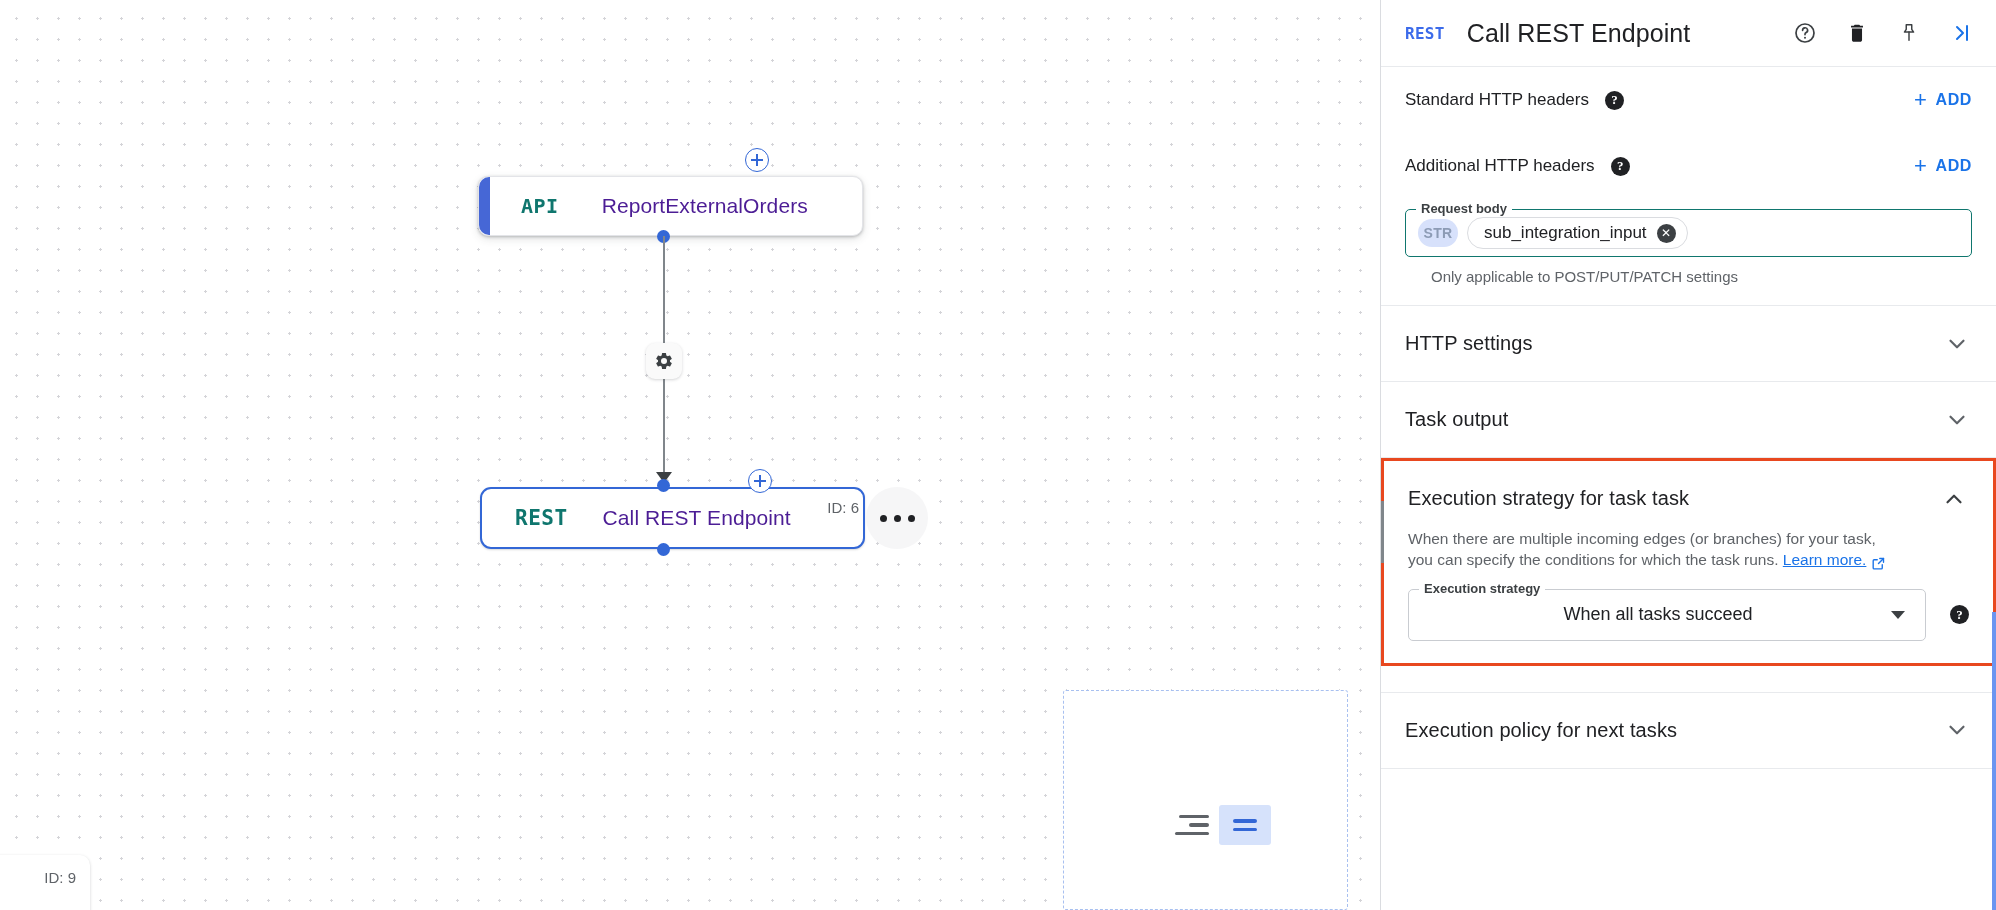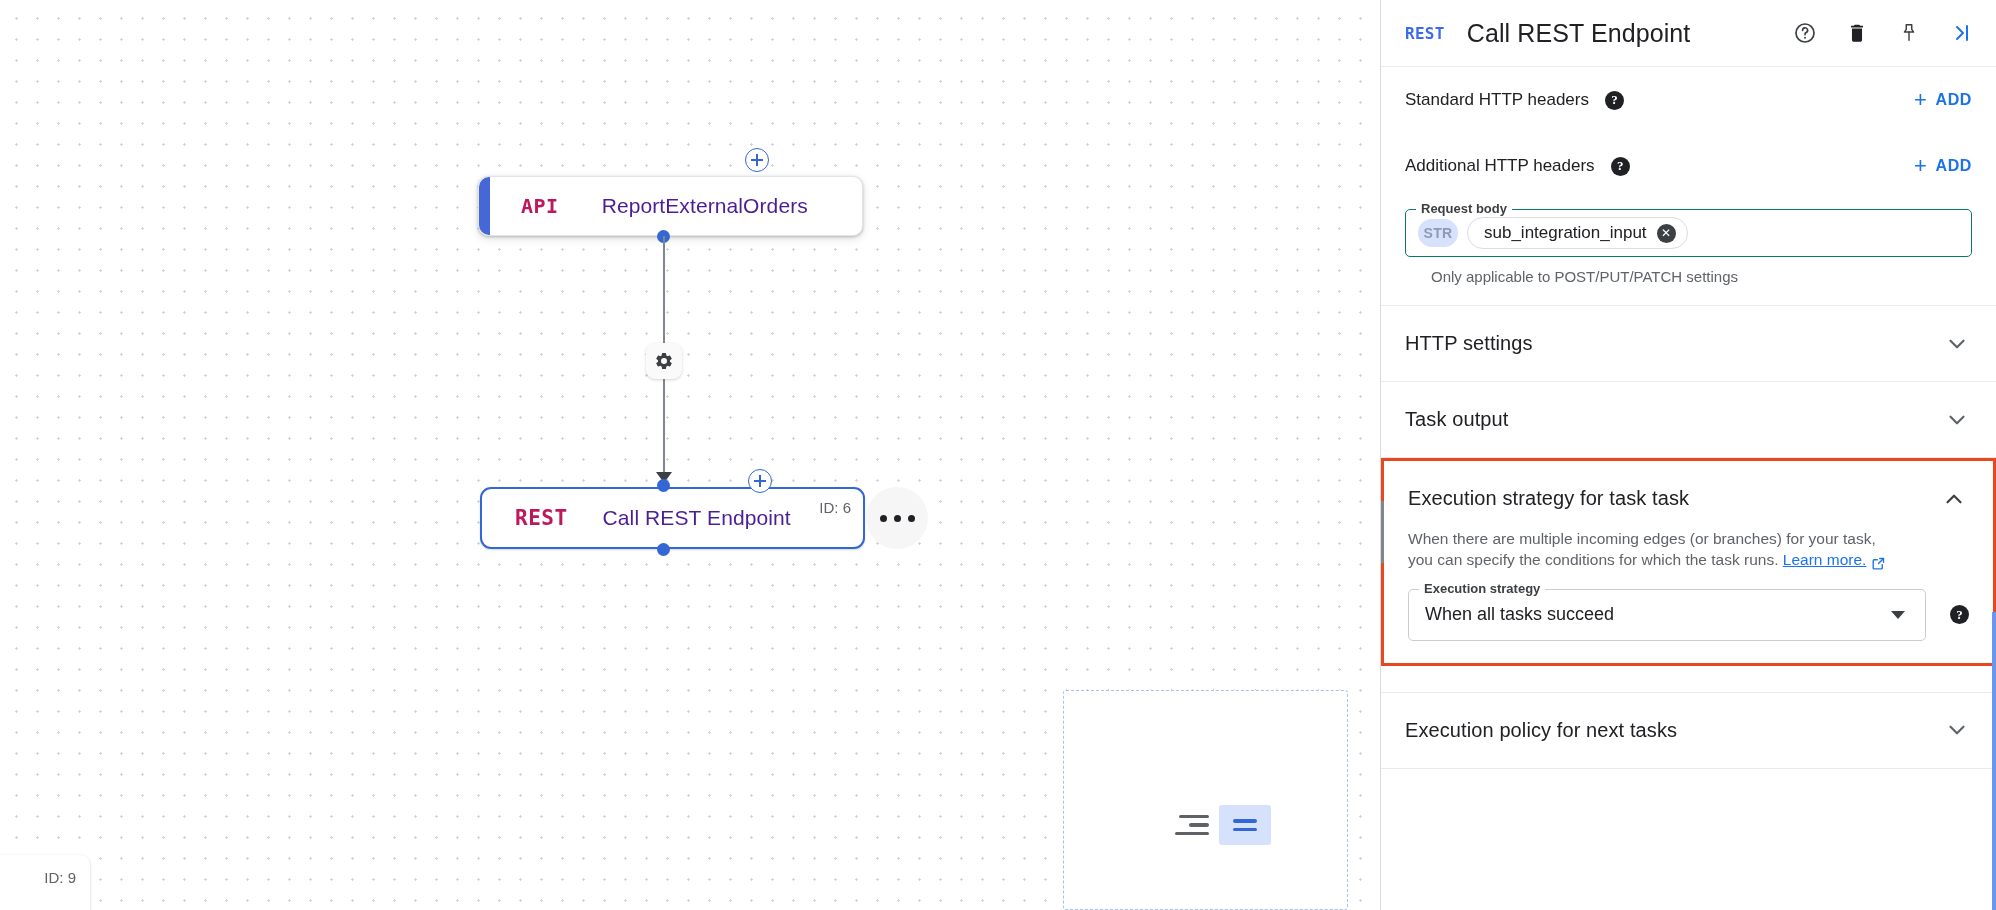--- a/index.html
+++ b/index.html
@@ -29,36 +29,36 @@
   .node-api {
     left: 478px; top: 176px; width: 385px; height: 60px;
     border: 1px solid #e3e4e8;
   }
   .node-api .leftbar {
     position: absolute; left: 0; top: 0; width: 11px; height: 100%;
     background: #4667d6; border-radius: 10px 0 0 10px;
   }
   .node-badge {
     font-family: "DejaVu Sans Mono", monospace;
-    font-weight: 700; color: #be185d; letter-spacing: .5px;
+    font-weight: 700; color: #0f766e; letter-spacing: .5px;
   }
   .node-api .node-badge { margin-left: 42px; font-size: 20px; }
   .node-title { font-size: 21px; color: #4c1d95; margin-left: 43px; letter-spacing: .1px; }
   .node-api .node-title { margin-left: 43px; }
 
   
   .node-rest {
     left: 480px; top: 487px; width: 385px; height: 62px;
     border: 2.5px solid #3367d6; border-radius: 11px;
     box-shadow: 0 1px 2px rgba(60,64,67,.2);
   }
   .node-rest .node-badge { margin-left: 33px; font-size: 21px; }
   .node-rest .node-title { margin-left: 35px; }
   .node-id {
-    position: absolute; right: 12px; top: 10px;
+    position: absolute; right: 4px; top: 10px;
     font-size: 15px; color: #5f6368;
   }
 
   
   .port {
     position: absolute; width: 13px; height: 13px; border-radius: 50%;
     background: #3367d6;
   }
   .port.api-bottom { left: 657px; top: 230px; }
   .port.rest-top { left: 657px; top: 479px; }
@@ -224,21 +224,21 @@
   .sect-desc {
     font-size: 15.5px; color: #5f6368; line-height: 1.38;
     padding: 0 26px 0 24px; margin-top: -8px;
   }
   .link {
     color: #1a73e8; text-decoration: underline;
     display: inline-flex; align-items: flex-end; gap: 5px; cursor: pointer;
   }
   .ext-icon { display: inline-flex; }
 
-  .select-wrap { padding: 18px 24px 22px 24px; display: flex; align-items: center; gap: 14px; }
+  .select-wrap { padding: 18px 24px 22px 24px; display: flex; align-items: center; gap: 14px; text-align: center; }
   .select-box {
     position: relative; flex: 1; height: 52px;
     border: 1px solid #c9ccd1; border-radius: 5px;
     display: flex; align-items: center; padding: 0 14px 0 16px;
   }
   .select-value { flex: 1; font-size: 18px; color: #202124; }
   .caret {
     width: 0; height: 0; border-left: 7px solid transparent; border-right: 7px solid transparent;
     border-top: 8px solid #3c4043; margin-right: 6px;
   }

